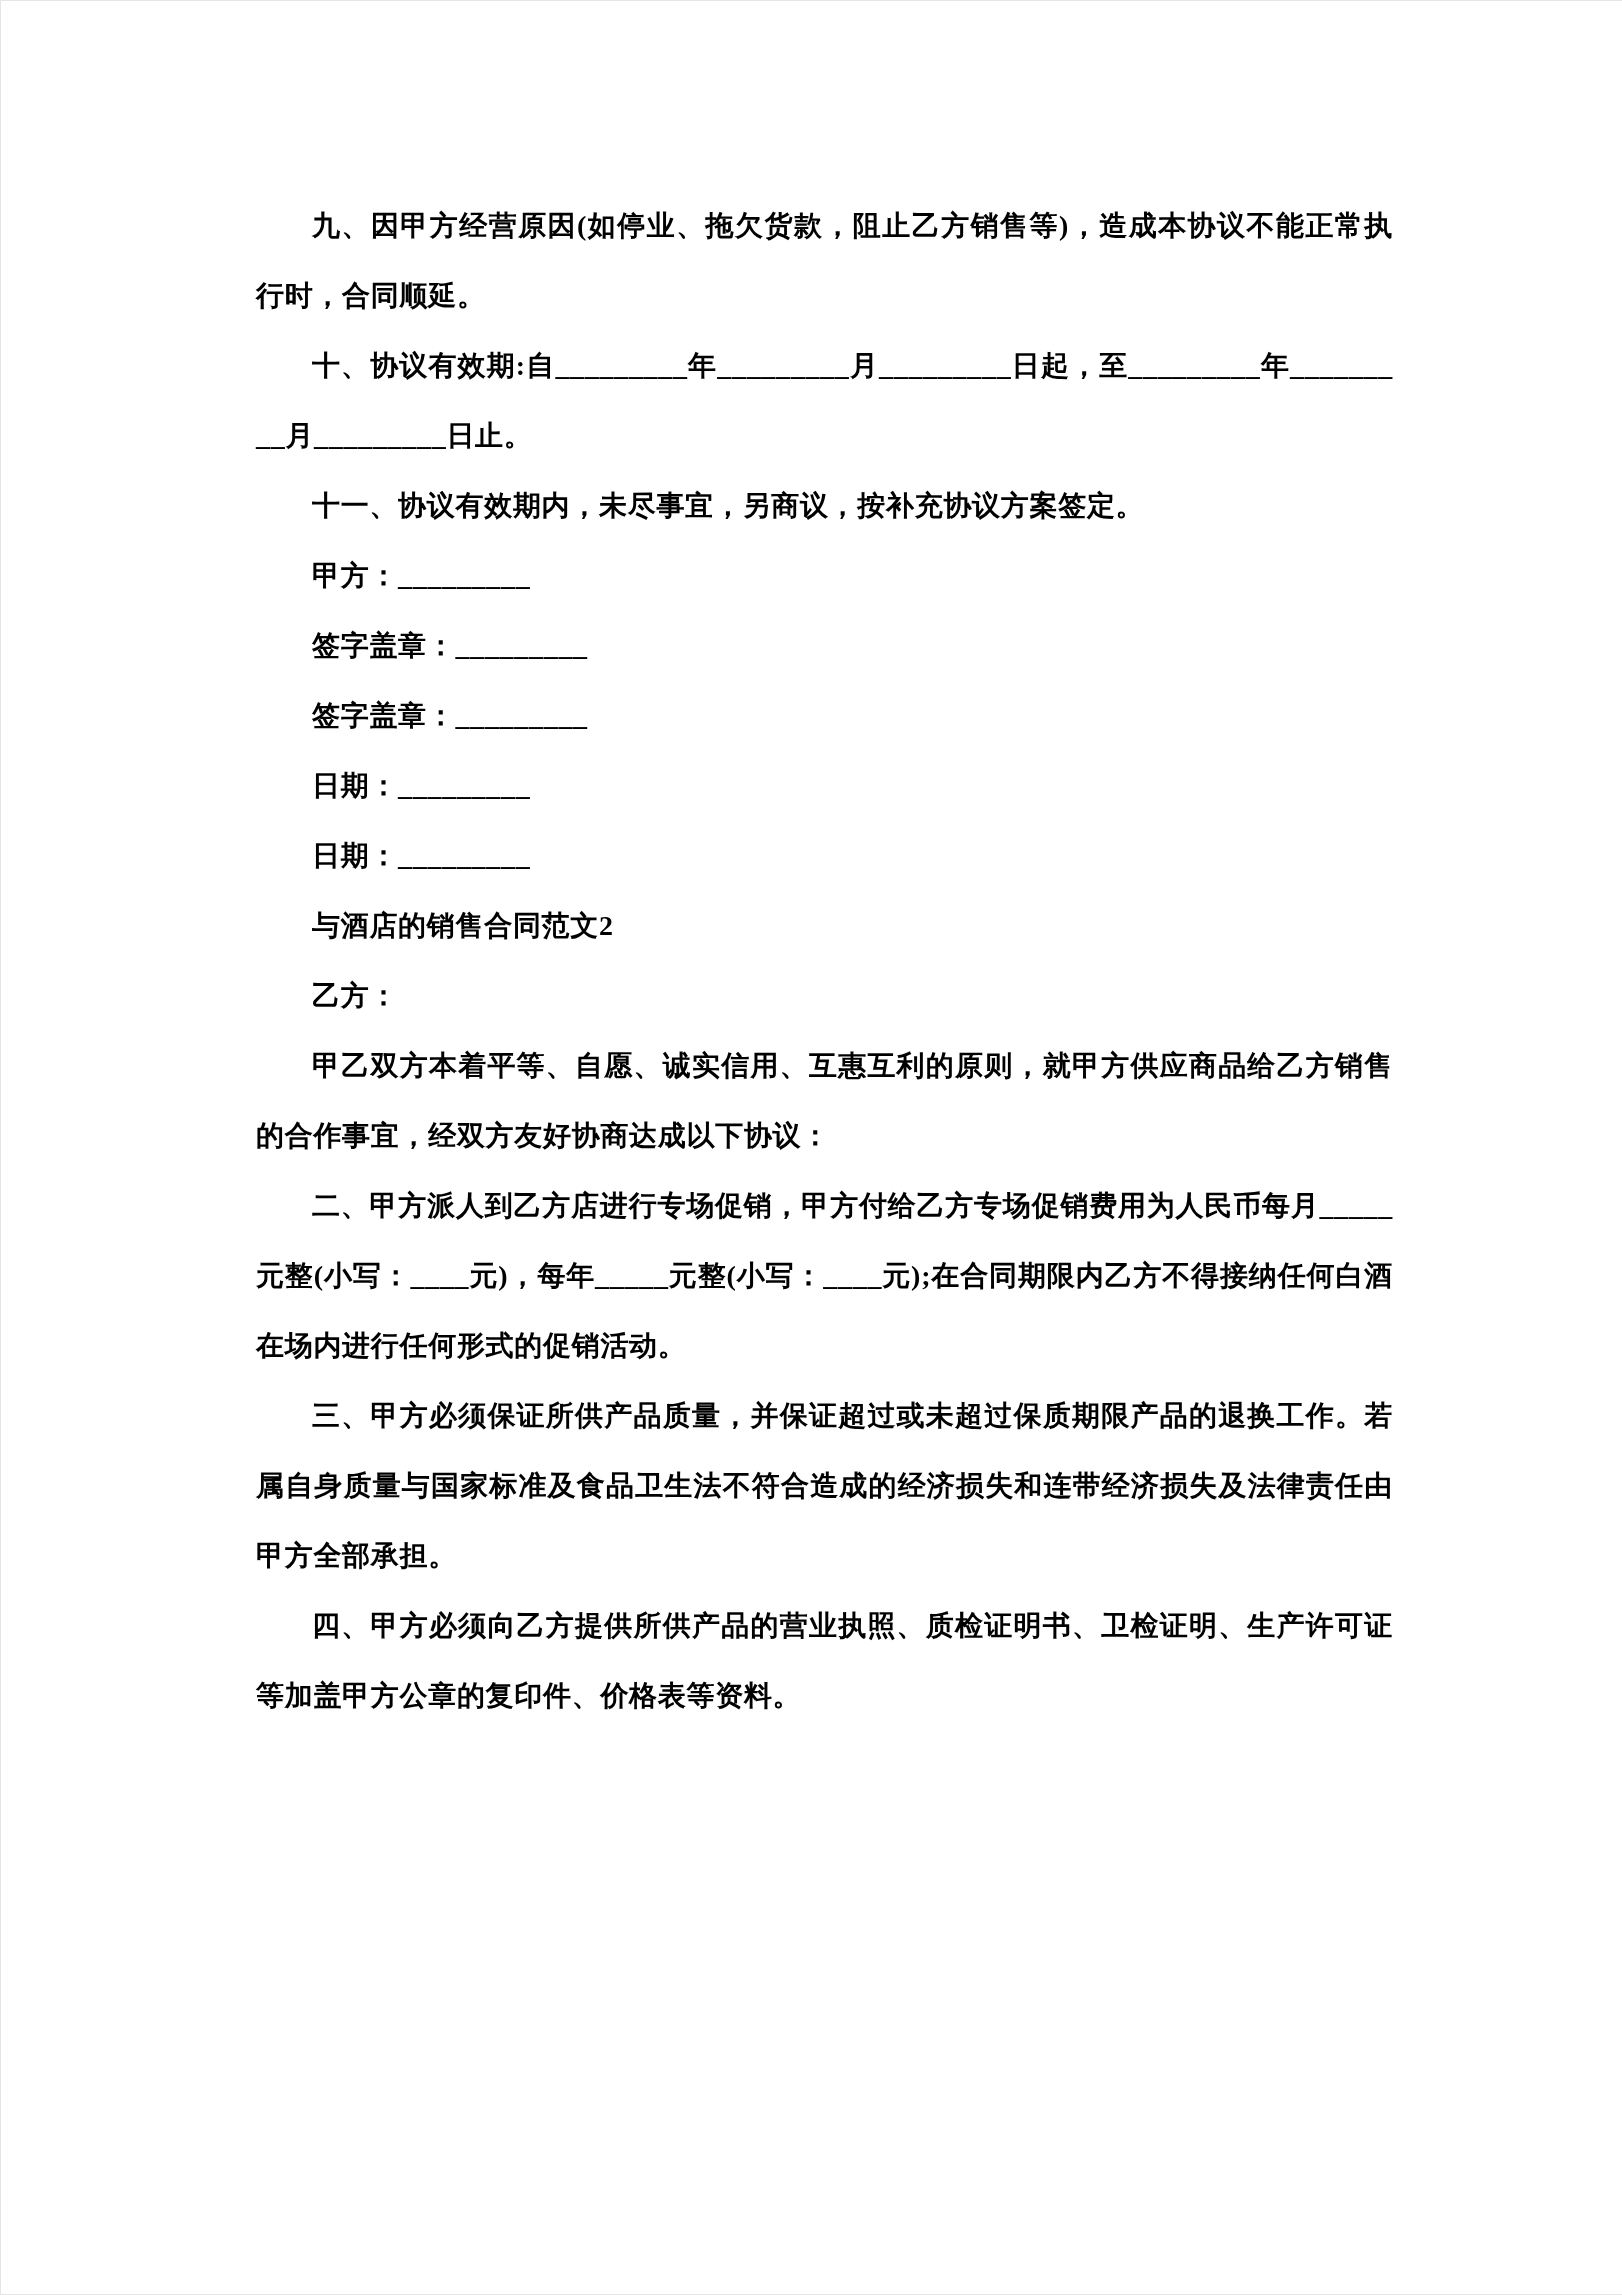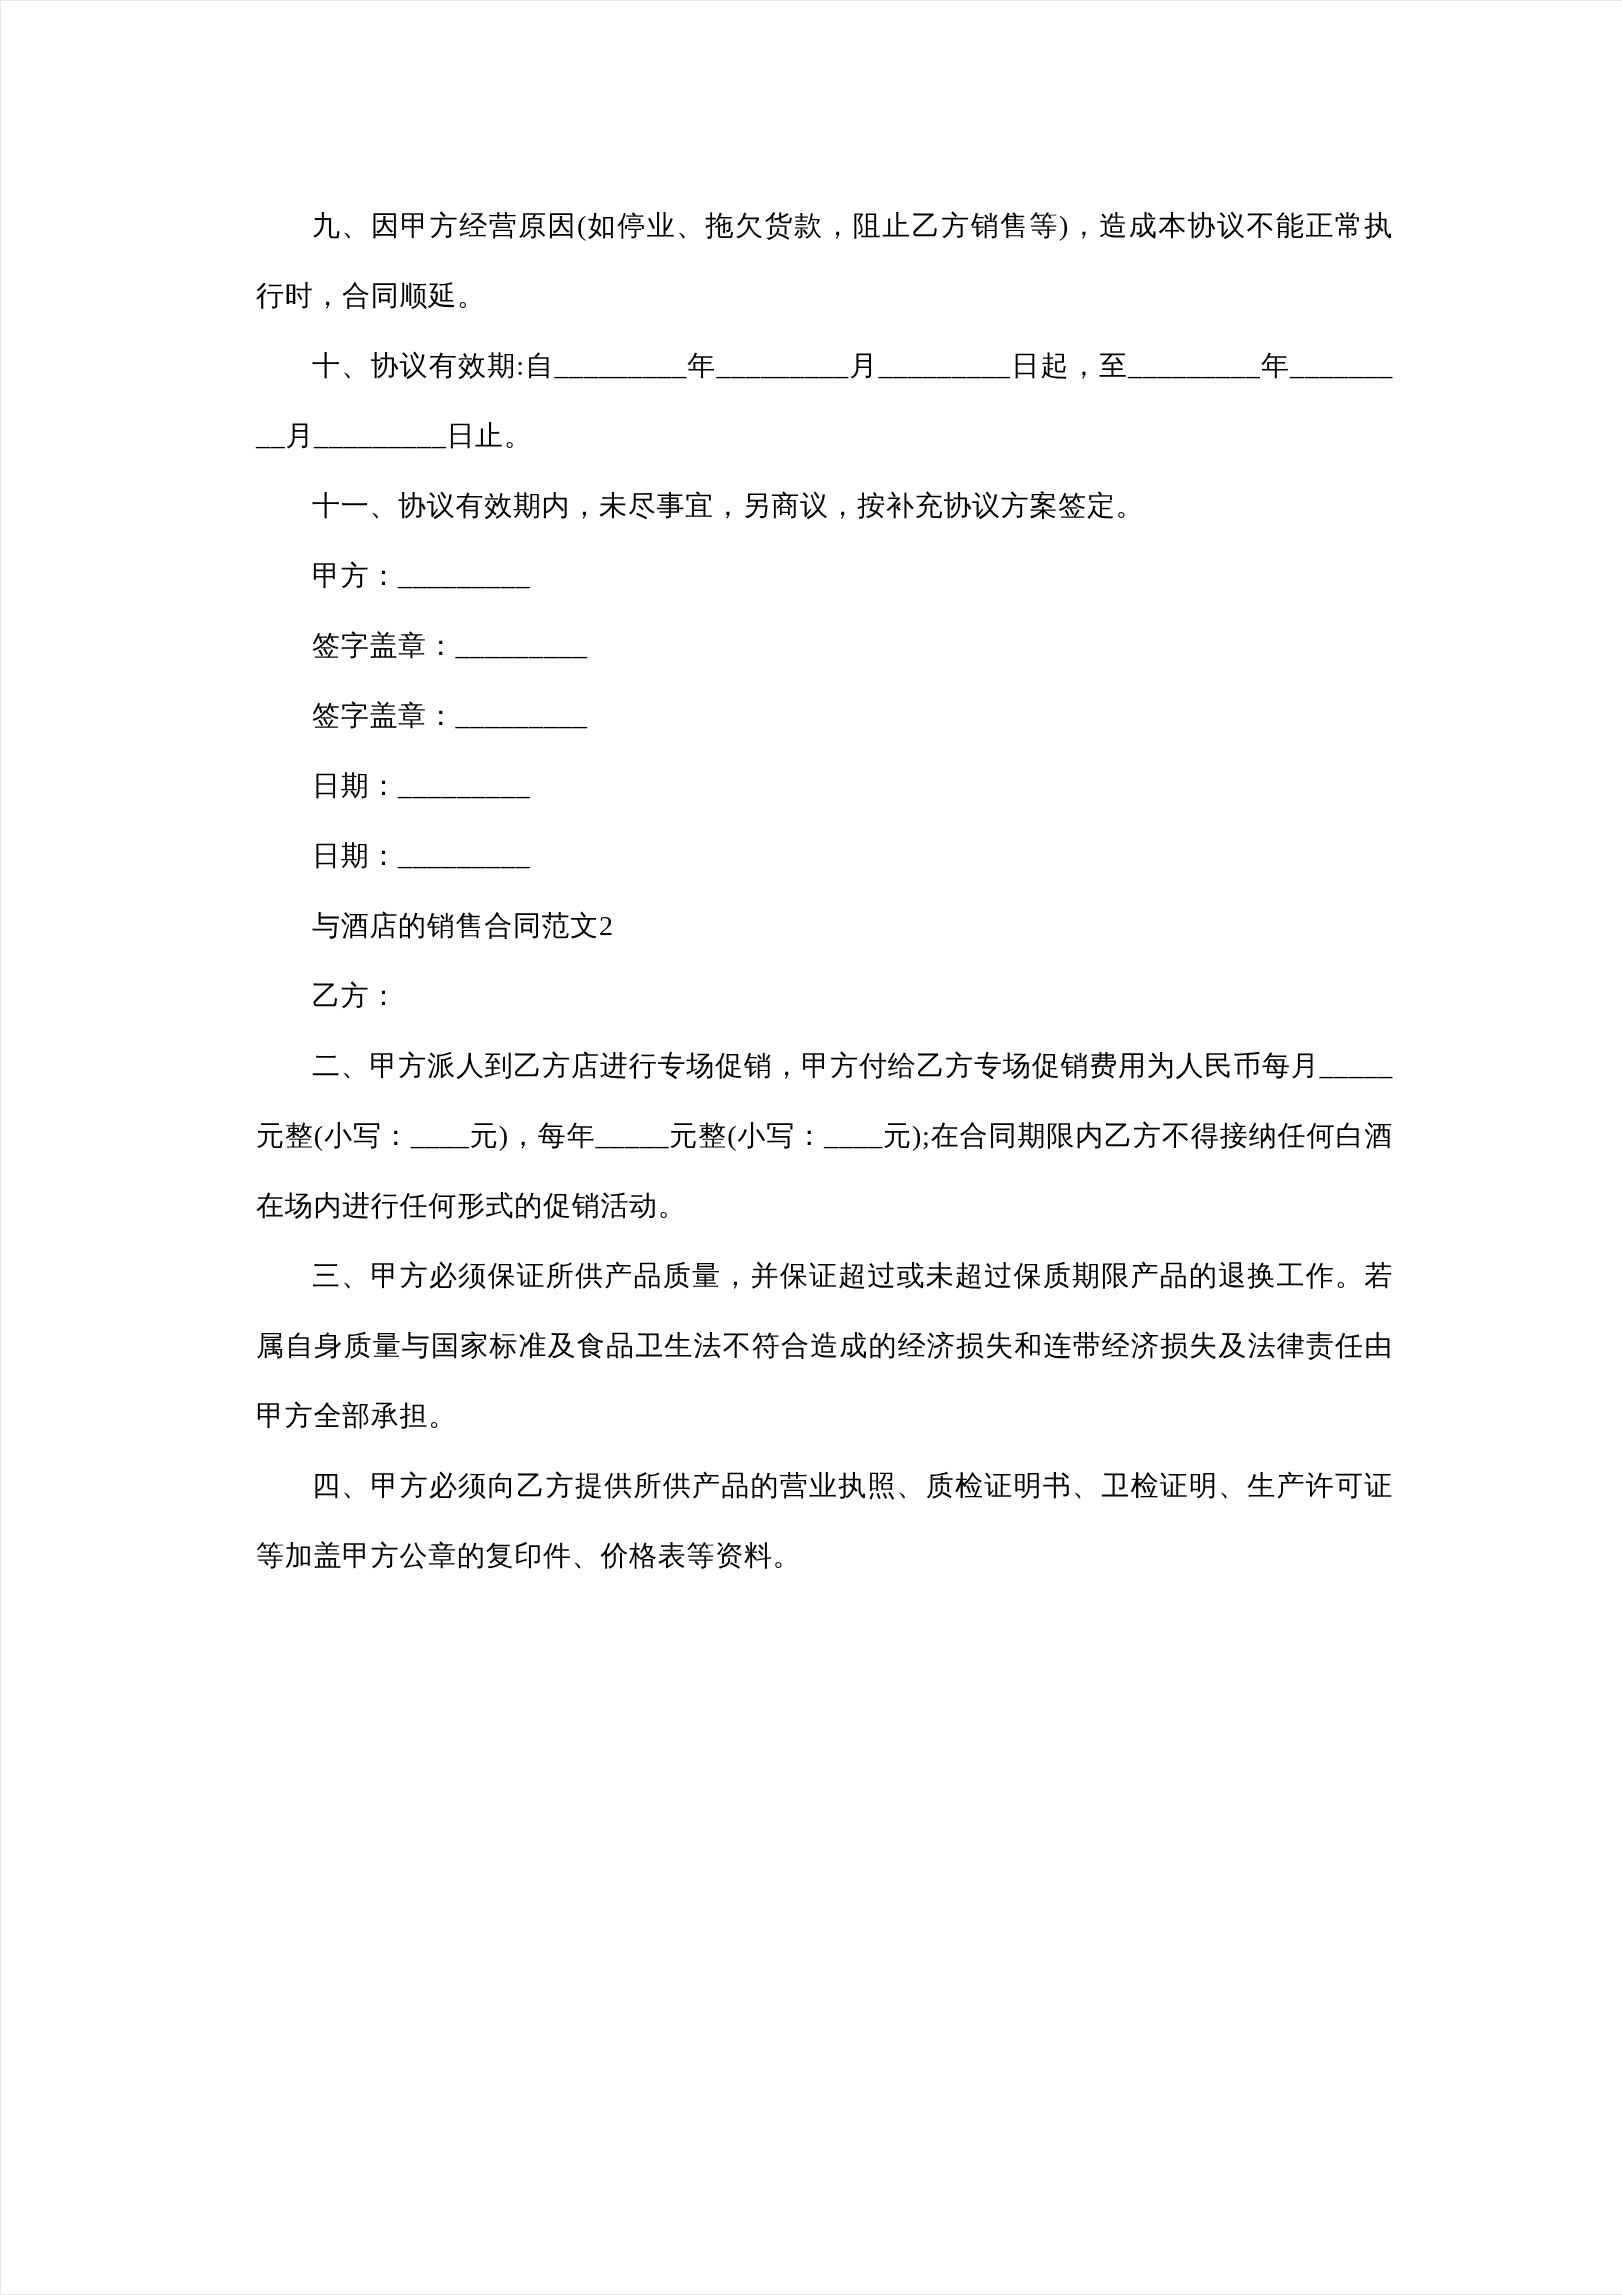--- a/index.html
+++ b/index.html
@@ -1,15 +1,15 @@
 <!DOCTYPE html>
 <html style="font-size:10.5px"><head>
 <meta charset="utf-8">
 <style>
-  * { margin: 0; padding: 0; box-sizing: border-box; }
+  * { margin: 0; padding: 0; box-sizing: border-box; font-weight: bold; }
 
   html, body {
     background: #ffffff;
   }
 
   body {
     font-family: "Liberation Serif", "DejaVu Serif", serif;
   }
 
   .page {
@@ -45,18 +45,19 @@
     <p class="para">九、因甲方经营原因(如停业、拖欠货款，阻止乙方销售等)，造成本协议不能正常执行时，合同顺延。</p>
     <p class="para">十、协议有效期:自_________年_________月_________日起，至_________年_________月_________日止。</p>
     <p class="para">十一、协议有效期内，未尽事宜，另商议，按补充协议方案签定。</p>
     <p class="para">甲方：_________</p>
     <p class="para">签字盖章：_________</p>
     <p class="para">签字盖章：_________</p>
     <p class="para">日期：_________</p>
     <p class="para">日期：_________</p>
     <p class="para">与酒店的销售合同范文2</p>
     <p class="para">乙方：</p>
+    <p class="para">甲乙双方本着平等、自愿、诚实信用、互惠互利的原则，就甲方供应商品给乙方销售的合作事宜，经双方友好协商达成以下协议：</p>
     <p class="para">二、甲方派人到乙方店进行专场促销，甲方付给乙方专场促销费用为人民币每月_____元整(小写：____元)，每年_____元整(小写：____元);在合同期限内乙方不得接纳任何白酒在场内进行任何形式的促销活动。</p>
     <p class="para">三、甲方必须保证所供产品质量，并保证超过或未超过保质期限产品的退换工作。若属自身质量与国家标准及食品卫生法不符合造成的经济损失和连带经济损失及法律责任由甲方全部承担。</p>
     <p class="para">四、甲方必须向乙方提供所供产品的营业执照、质检证明书、卫检证明、生产许可证等加盖甲方公章的复印件、价格表等资料。</p>
   </div>
 </div>
 
 
 </body></html>

